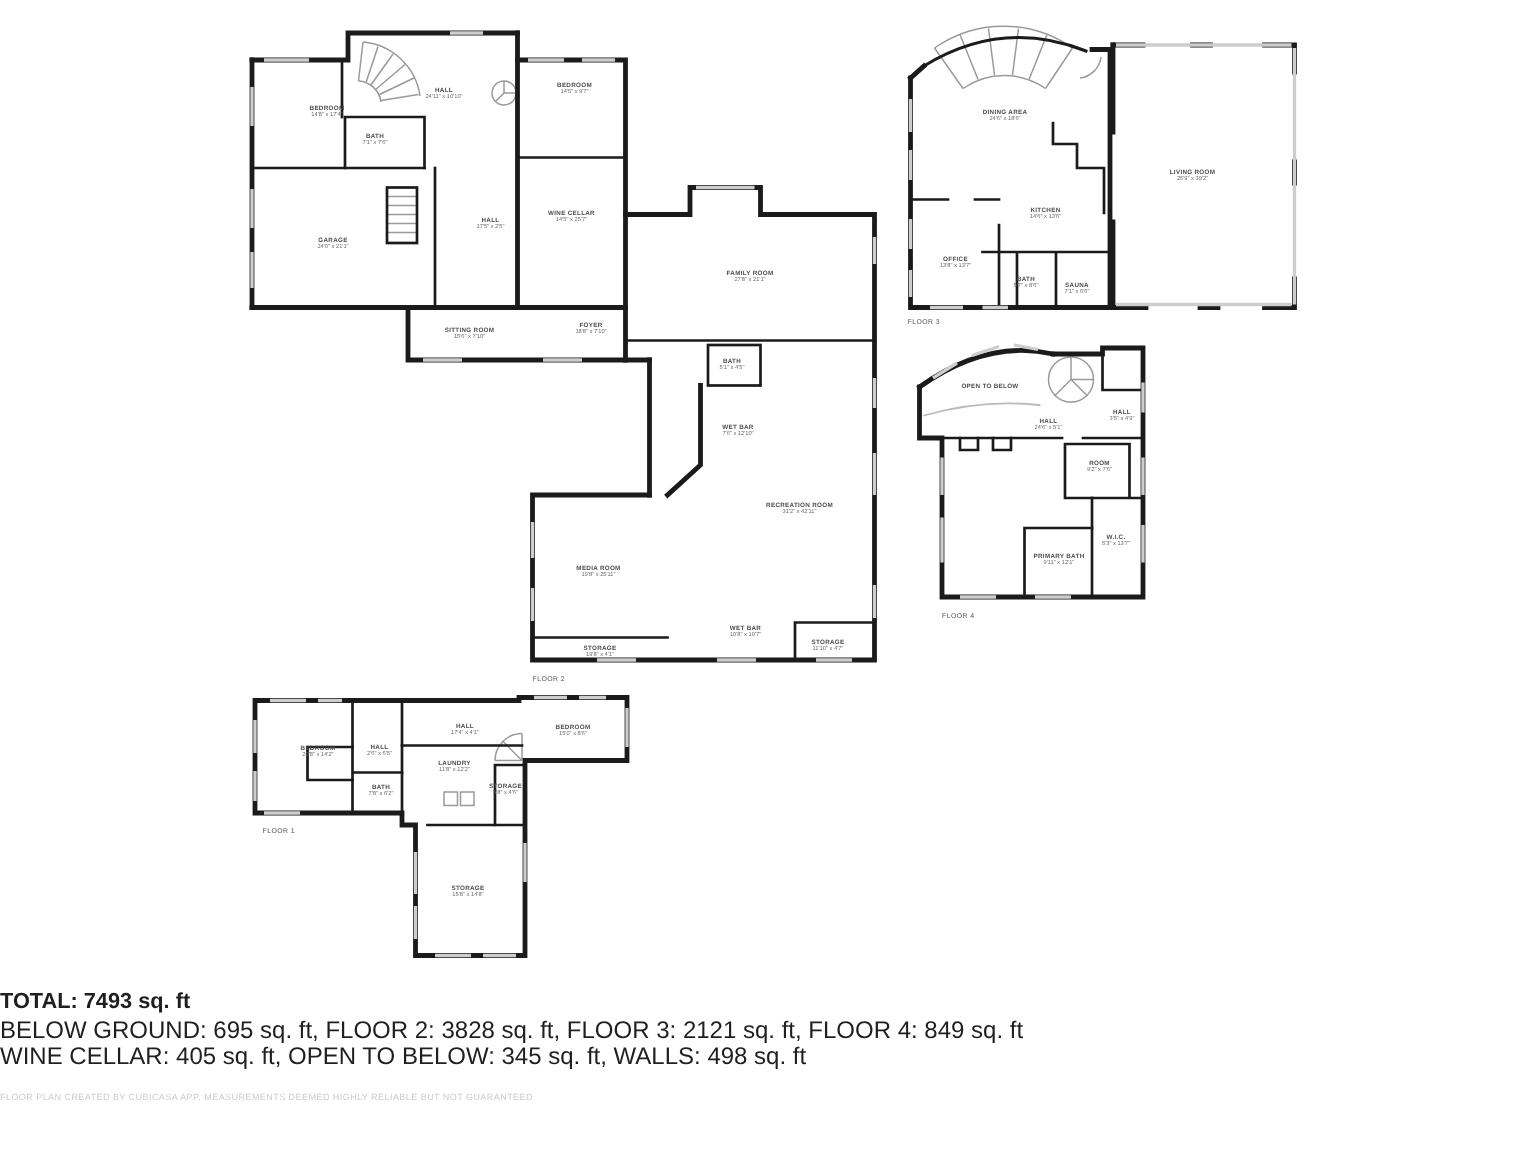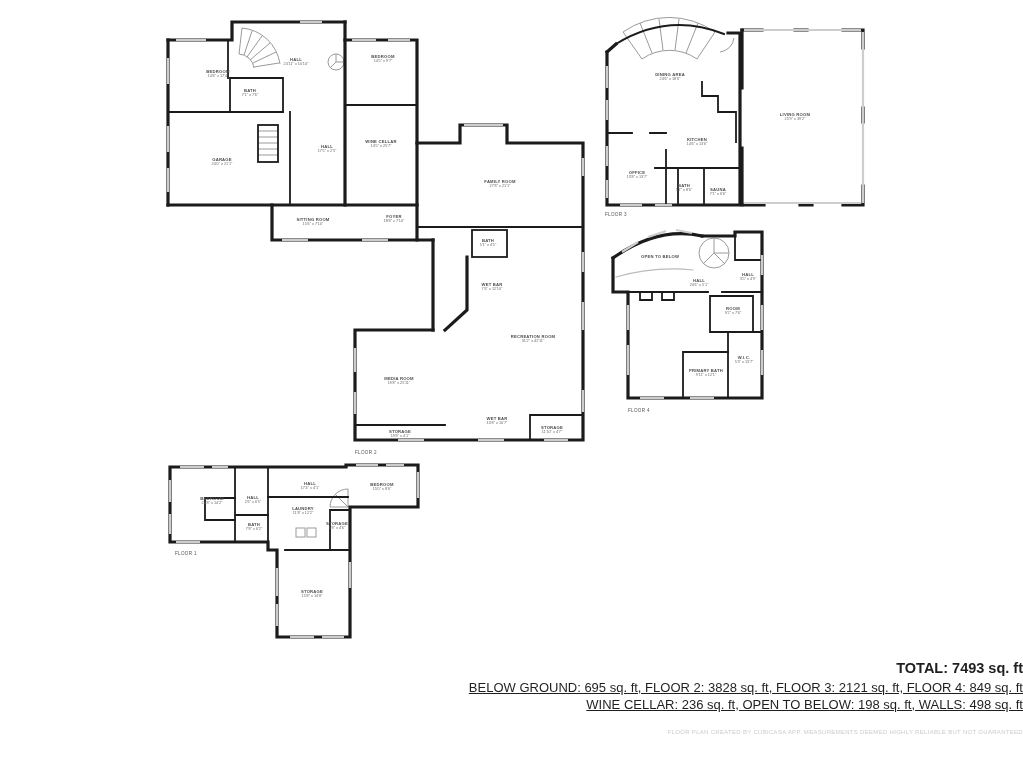--- a/index.html
+++ b/index.html
@@ -14,23 +14,23 @@
   .windows{stroke:#cdcdcd;stroke-width:2.2px;fill:none;stroke-linecap:butt;}
   .stairs{stroke:#9a9a9a;stroke-width:1px;fill:none;}
   .rlabel{
     position:absolute;transform:translate(-50%,-50%);
     display:flex;flex-direction:column;align-items:center;
     text-align:center;white-space:nowrap;pointer-events:none;line-height:1.25;
   }
   .rname{font-size:4.2px;font-weight:700;color:#4d4d4d;letter-spacing:.2px;}
   .rdims{font-size:3.8px;color:#6a6a6a;}
   .flabel{position:absolute;font-size:4.6px;color:#555;letter-spacing:.3px;white-space:nowrap;}
-  .summary{position:absolute;left:0;top:660px;width:1023px;text-align:right;color:#1f1f1f;}
+  .summary{position:absolute;left:0;top:660px;width:1023px;text-align:left;color:#1f1f1f;}
   .summary .total{font-size:14.5px;font-weight:700;margin-bottom:4px;}
-  .summary .line{font-size:13px;line-height:16.5px;text-decoration:underline;}
+  .summary .line{font-size:16px;line-height:16.5px;}
   .summary .disclaimer{font-size:6px;color:#cccccc;margin-top:16px;letter-spacing:.3px;}
 </style>
 </head>
 <body>
 
 <div class="page">
 
   <svg class="plan" style="left:160px;top:12px;" width="445" height="450" viewBox="160 12 445 450">
     <g class="stairs">
       <path d="M242,28 A42,42 0 0 1 280,64"></path>
@@ -319,17 +319,17 @@
     </div>
   <div class="rlabel" style="left:312px;top:594px">
       <span class="rname">STORAGE</span>
       <span class="rdims">15'8" x 14'8"</span>
     </div>
   <div class="flabel" style="left:175px;top:551px">FLOOR 1</div>
 
   <div class="summary">
     <div class="total">TOTAL: 7493 sq. ft</div>
     <div class="line">BELOW GROUND: 695 sq. ft, FLOOR 2: 3828 sq. ft, FLOOR 3: 2121 sq. ft, FLOOR 4: 849 sq. ft</div>
-    <div class="line">WINE CELLAR: 236 sq. ft, OPEN TO BELOW: 198 sq. ft, WALLS: 498 sq. ft</div>
+    <div class="line">WINE CELLAR: 405 sq. ft, OPEN TO BELOW: 345 sq. ft, WALLS: 498 sq. ft</div>
     <div class="disclaimer">FLOOR PLAN CREATED BY CUBICASA APP. MEASUREMENTS DEEMED HIGHLY RELIABLE BUT NOT GUARANTEED</div>
   </div>
 
 </div>
 
 </body></html>

